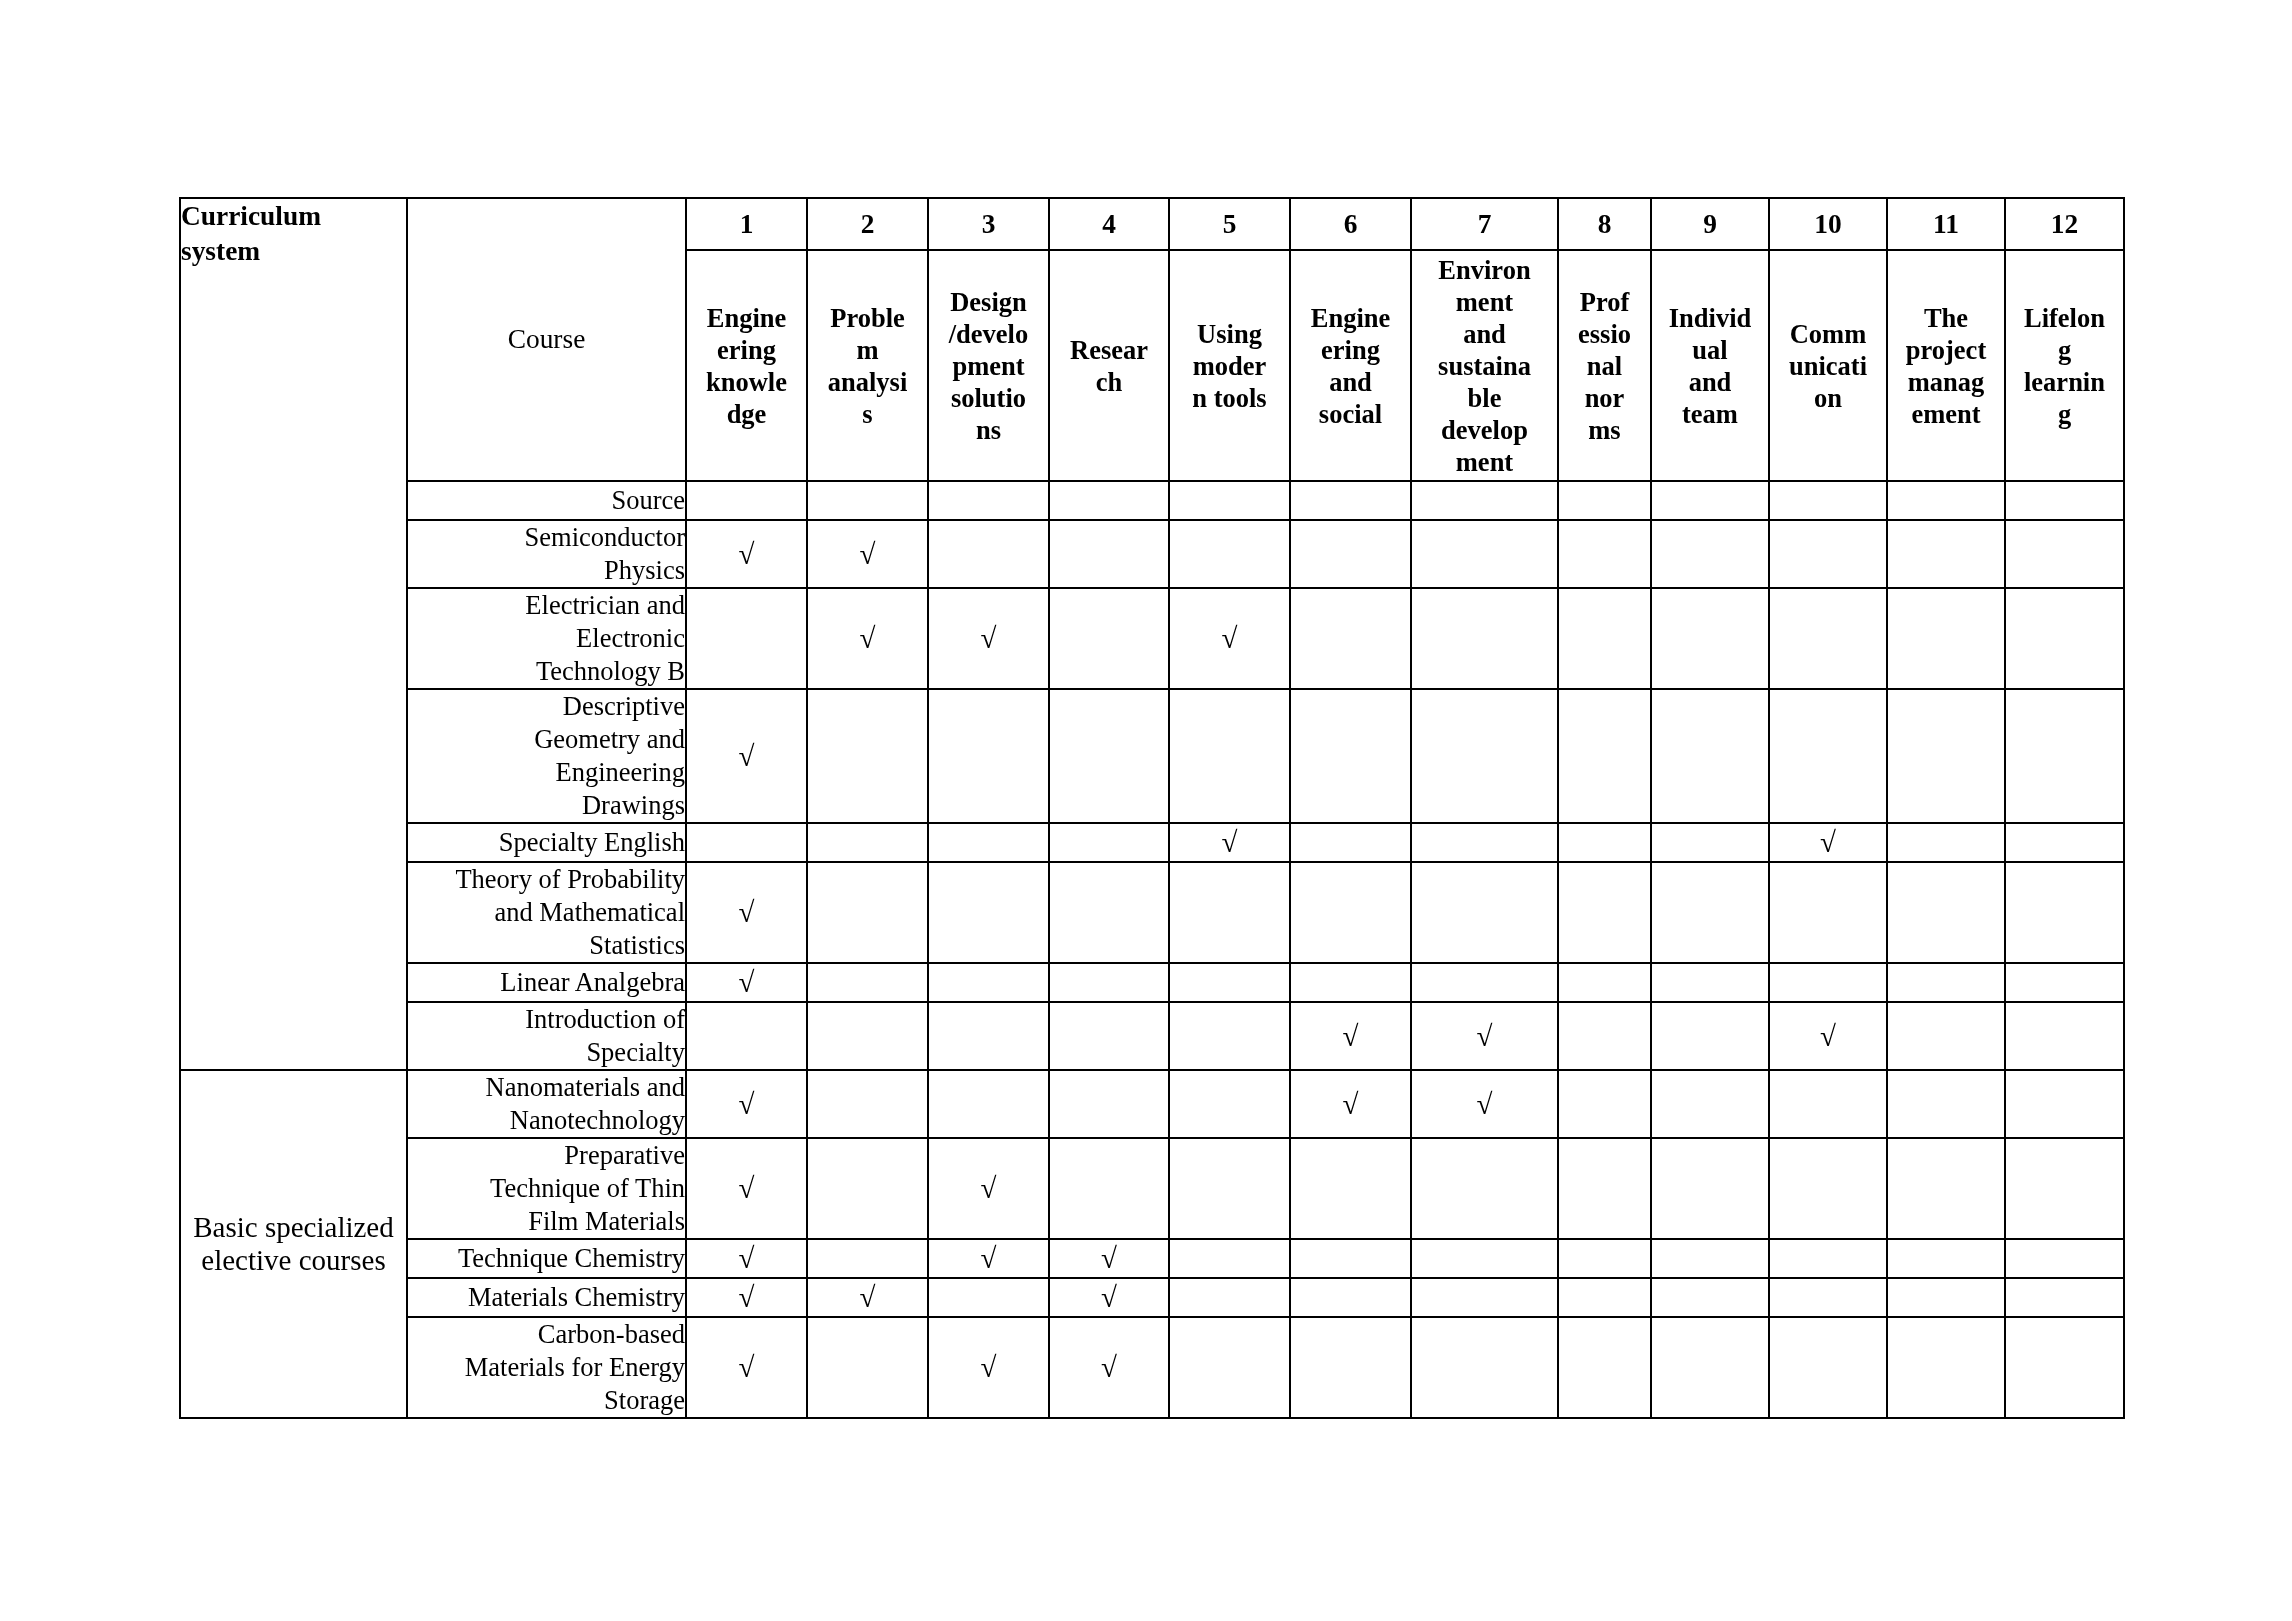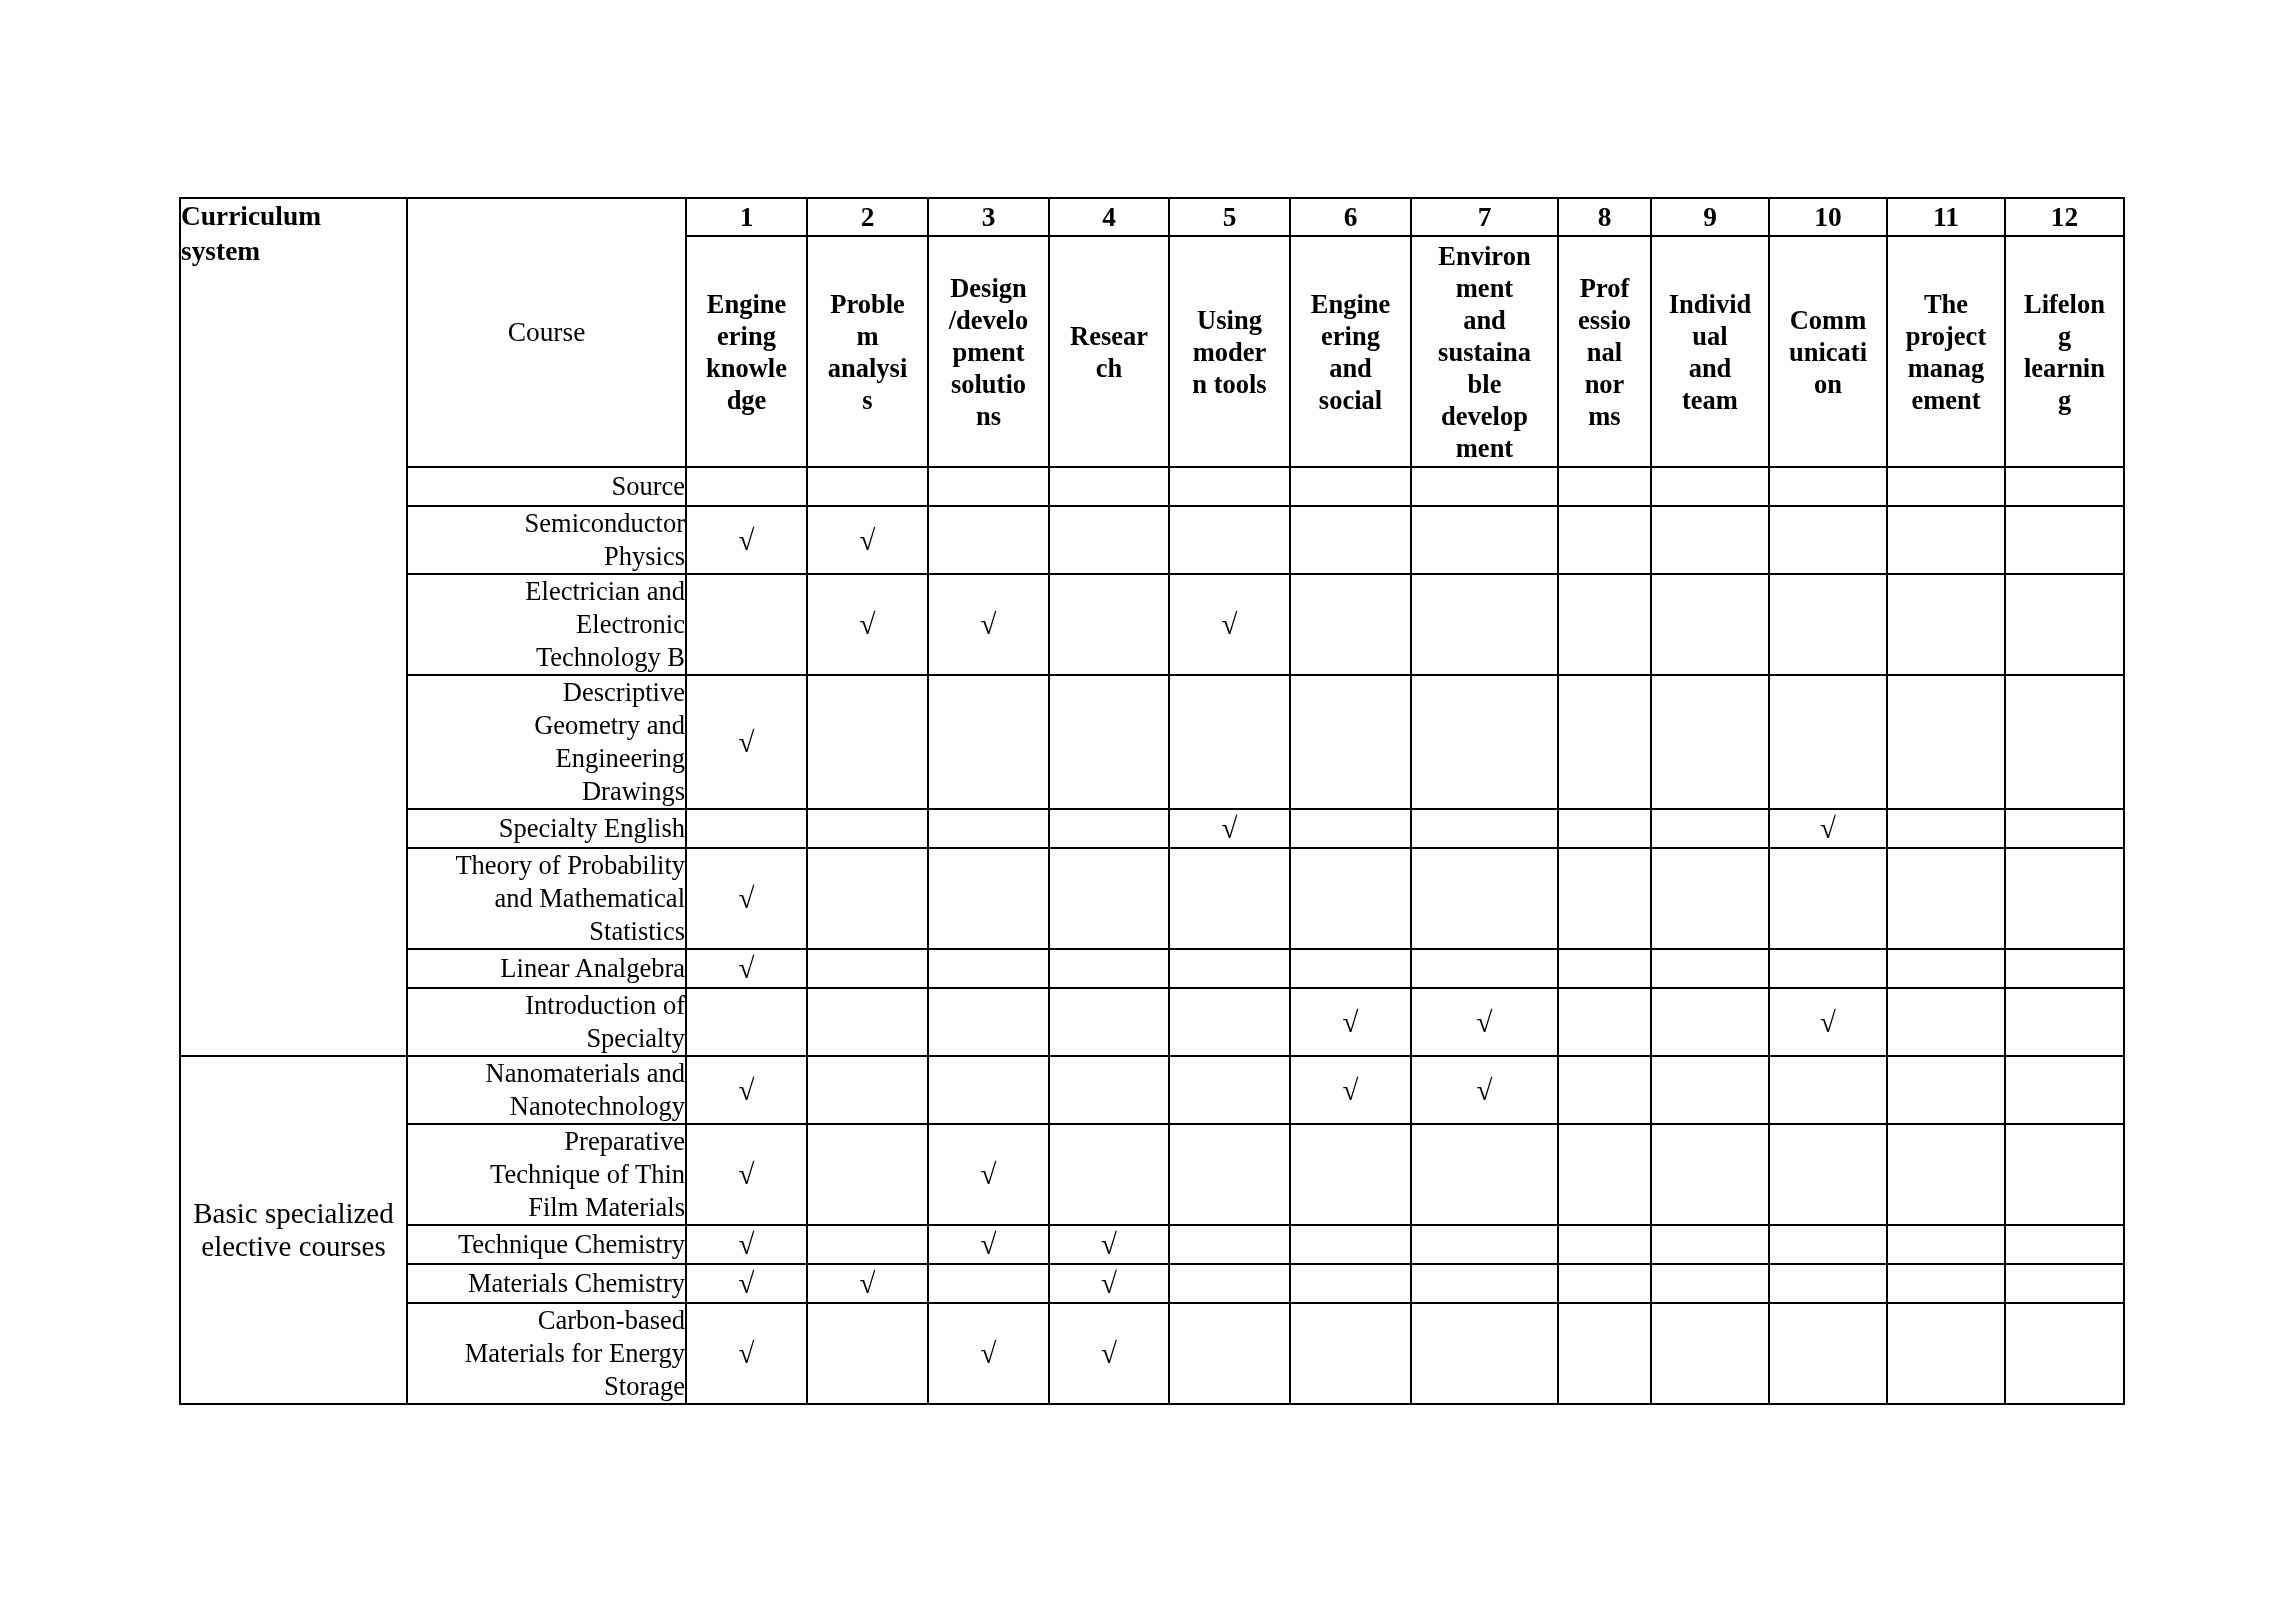--- a/index.html
+++ b/index.html
@@ -26,21 +26,21 @@
     border: 2.9px solid #000;
   }
   table.matrix td {
     border-left: 2px solid #000;
     border-right: 2px solid #000;
     border-top: 2.9px solid #000;
     border-bottom: 2.9px solid #000;
     padding: 0;
     overflow: hidden;
   }
-  tr.hdr-numbers { height: 38px; }
+  tr.hdr-numbers { height: 52px; }
   tr.hdr-labels  { height: 231px; }
   .r1 { height: 39px; }
   .r2 { height: 67px; }
   .r3 { height: 101px; padding-left: 37px; }
   .r4 { height: 133px; padding-left: 11px; }
 
   td.corner-curriculum {
     vertical-align: top;
     text-align: left;
     padding: 114px 5.9px 0 13.7px;

